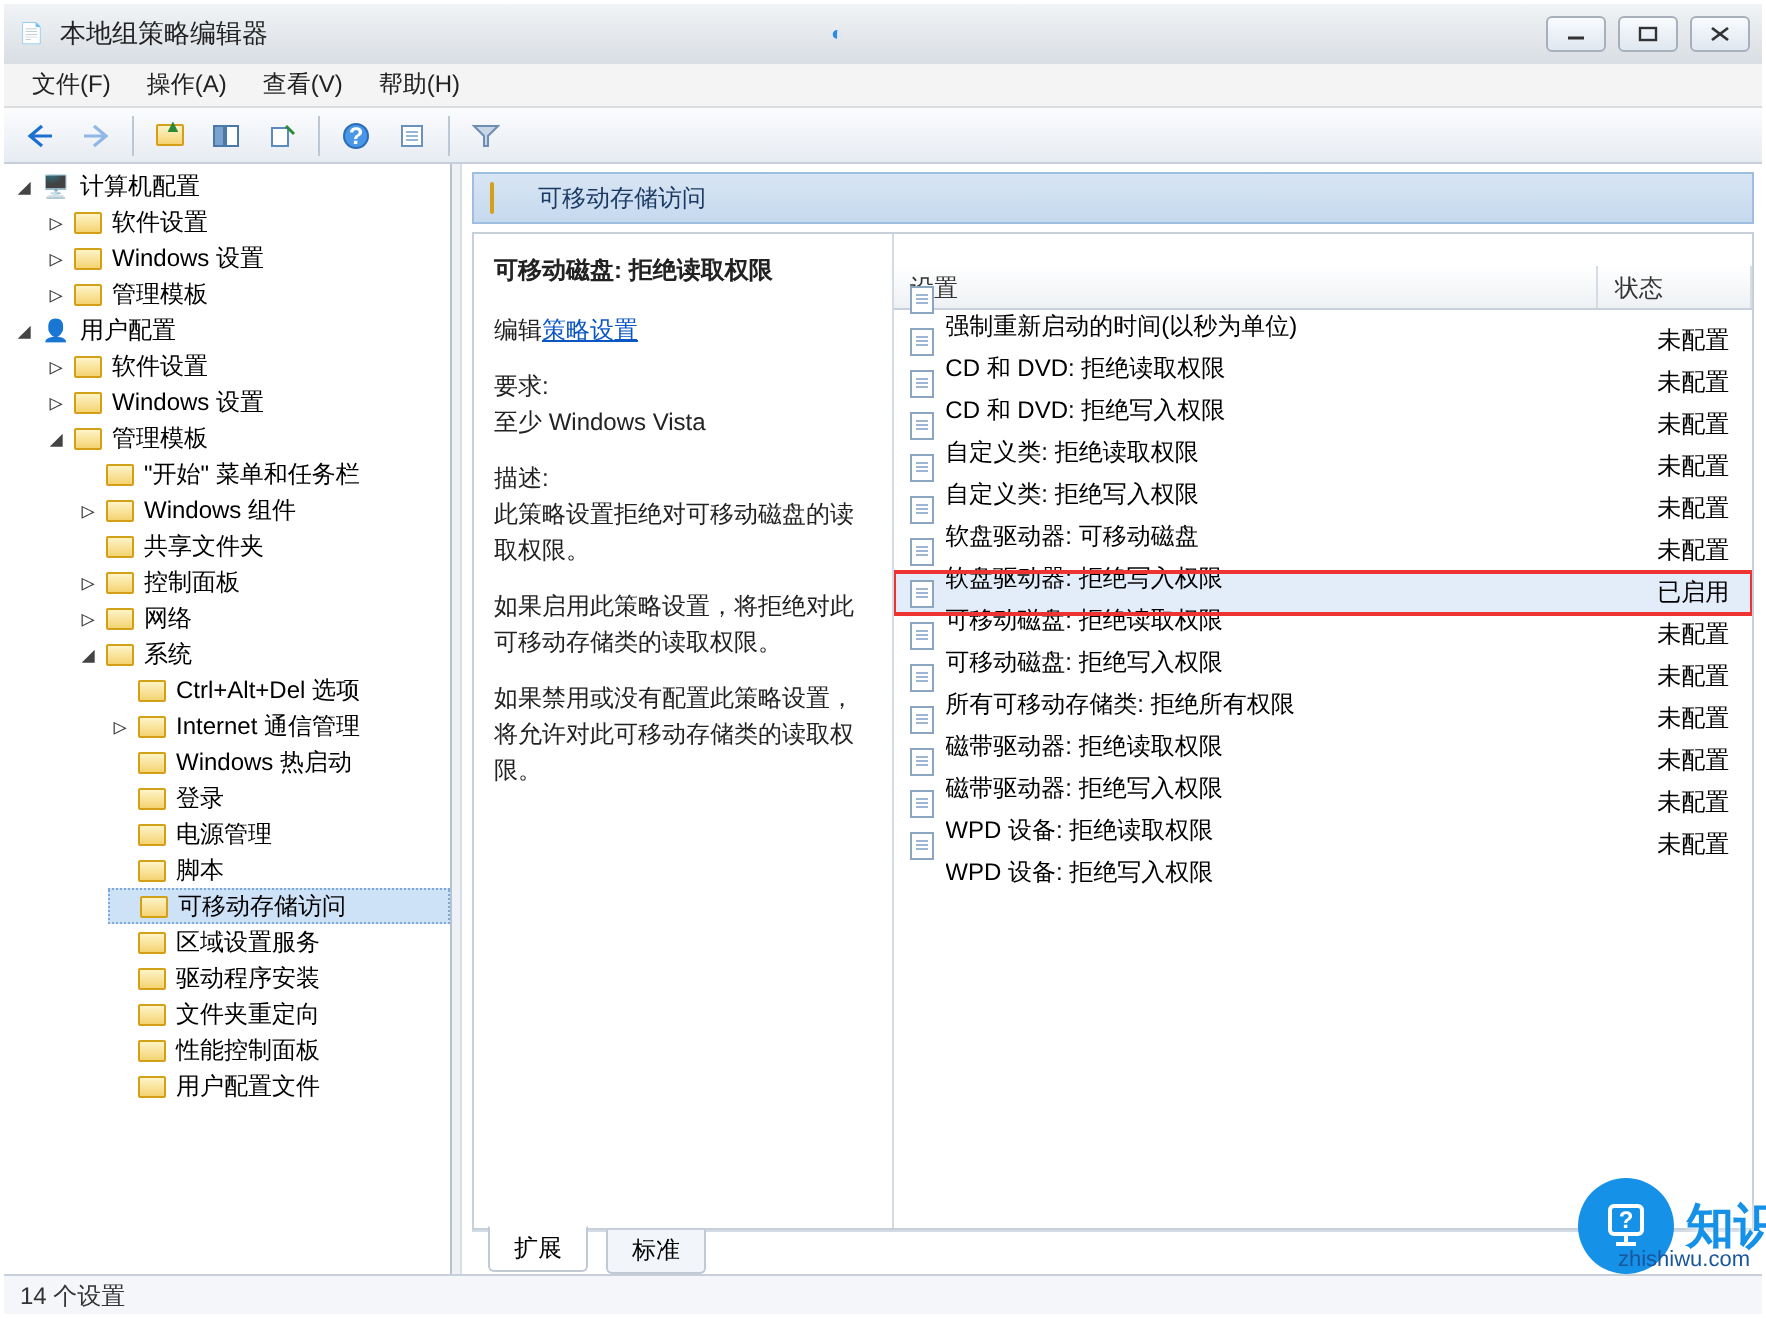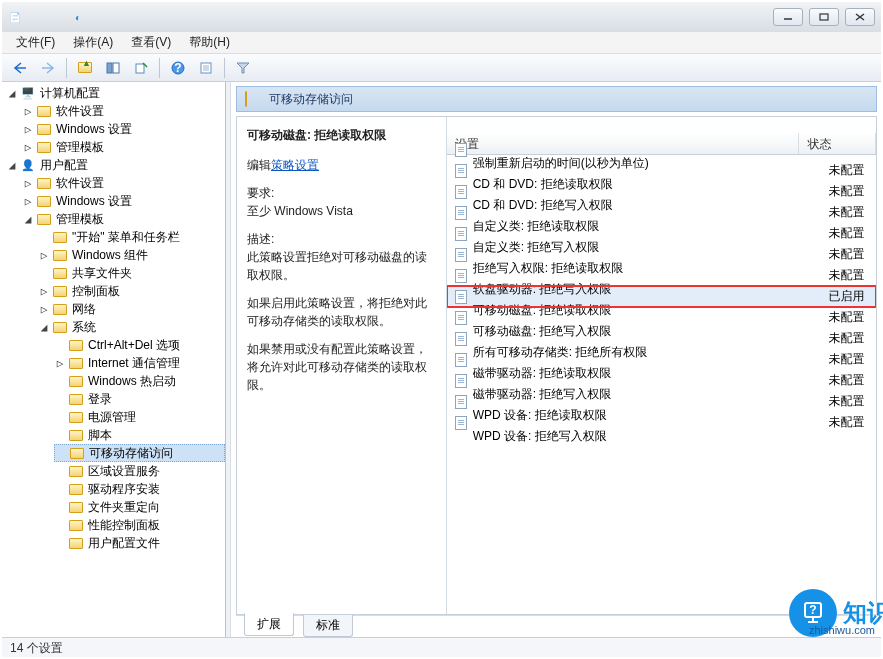--- a/index.html
+++ b/index.html
@@ -60,20 +60,21 @@
 .tb-fwd { color:#1c6fcf;}
 svg { display:block;}
 </style>
 </head>
 <body>
 
 <div class="window">
 
   <div class="titlebar">
     <span class="icon">📄</span>
+    <span class="title">本地组策略编辑器</span>
     <span class="icon" style="margin-left:40px;color:#2b8be8;">◐</span>
     <div style="flex:1"></div>
     <div class="win-controls">
       <div class="win-btn">
           <svg width="10" height="8">
             <line x1="1" y1="6" x2="9" y2="6" stroke="#333" stroke-width="1.5"></line>
           </svg>
         </div>
       <div class="win-btn">
           <svg width="10" height="8">
@@ -448,21 +449,21 @@
                 <span class="ricon">
                   <span class="doc-ic"></span>
                 </span>
                 <span class="rname">自定义类: 拒绝写入权限</span>
                 <span class="rstate">未配置</span>
               </div>
               <div class="list-row">
                 <span class="ricon">
                   <span class="doc-ic"></span>
                 </span>
-                <span class="rname">拒绝写入权限: 拒绝读取权限</span>
+                <span class="rname">软盘驱动器: 可移动磁盘</span>
                 <span class="rstate">未配置</span>
               </div>
               <div class="list-row">
                 <span class="ricon">
                   <span class="doc-ic"></span>
                 </span>
                 <span class="rname">软盘驱动器: 拒绝写入权限</span>
                 <span class="rstate">未配置</span>
               </div>
               <div class="list-row highlight">

